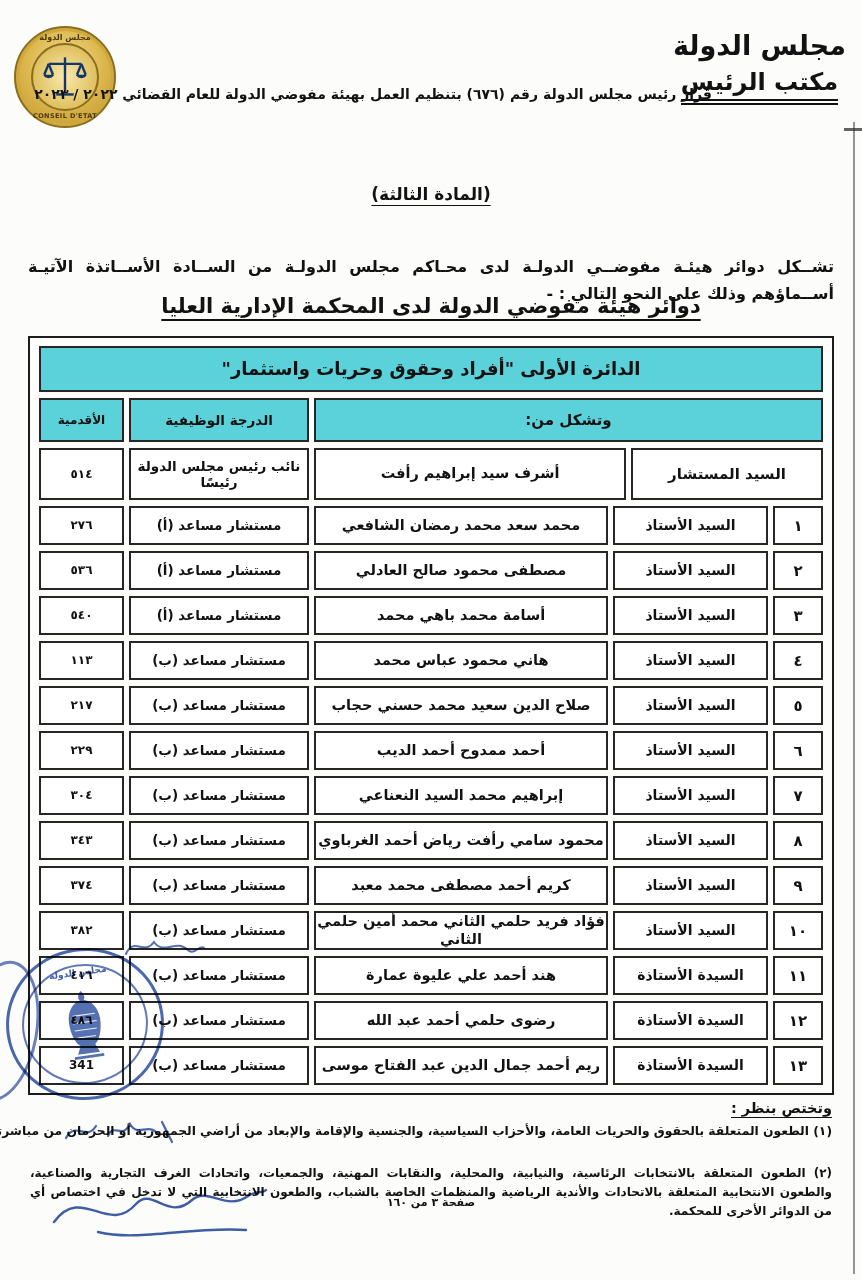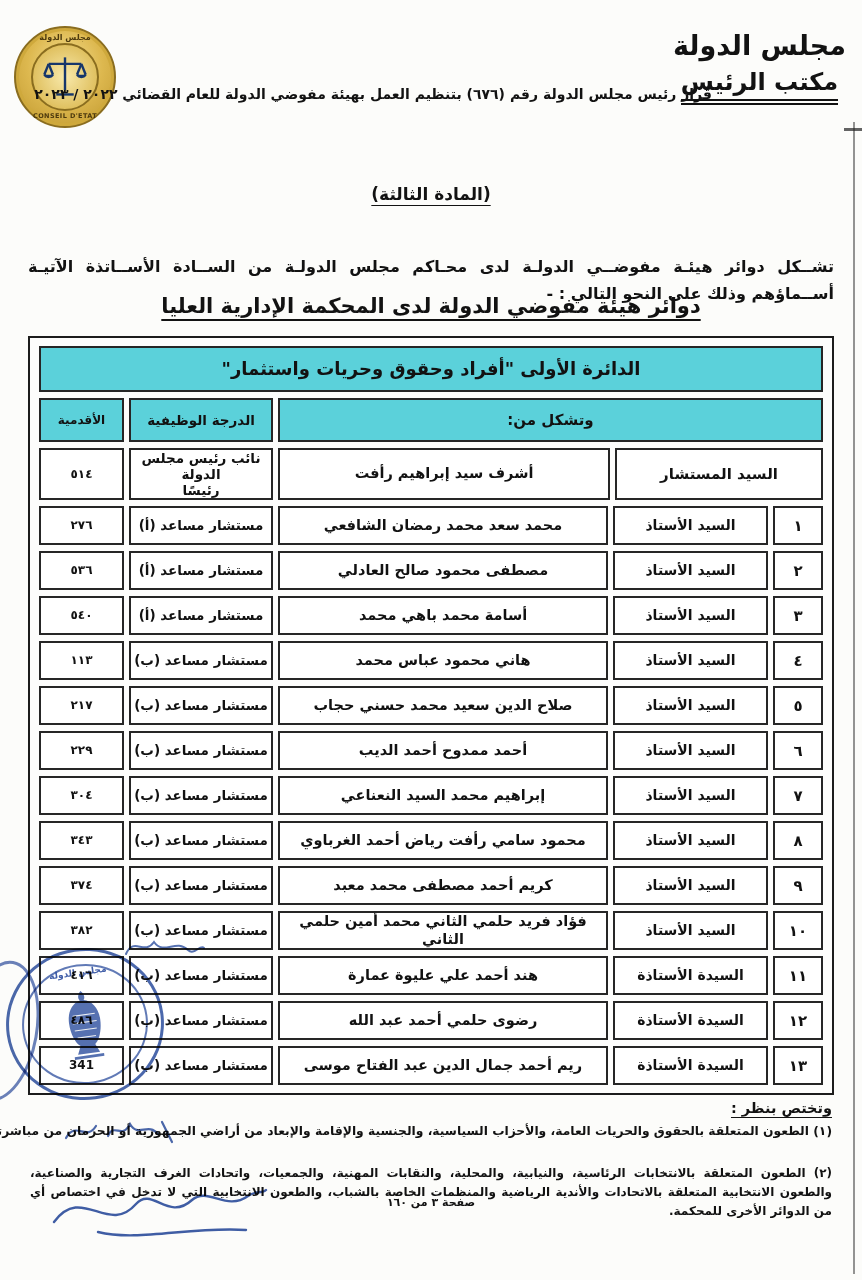--- a/index.html
+++ b/index.html
@@ -47,24 +47,24 @@
   .cell { border:2px solid #262626; background:#fff; display:flex; align-items:center; justify-content:center;
     font-weight:bold; text-align:center; font-size:14.5px; line-height:1.2; overflow:hidden; }
   .cyan { background:#5bd1da; }
   .row-circuit { height:46px; }
   .row-circuit .cell { width:100%; font-size:18px; }
   .row-headers { height:44px; }
   .row-chief { height:52px; }
   .c-no { width:50px; font-size:15px; }
   .c-title { width:155px; font-size:14px; }
   .c-name { flex:1; font-size:14.5px; }
-  .c-grade { width:144px; font-size:13.5px; }
+  .c-grade { width:180px; font-size:13.5px; }
   .c-sen { width:85px; font-size:12px; }
   .c-composed { flex:1; font-size:15px; }
-  .c-chiefttl { width:208px; font-size:15px; }
+  .c-chiefttl { width:192px; font-size:15px; }
   .pre { white-space:pre-line; }
 
   
   .jurisdiction { position:absolute; top:1100px; right:30px; font-size:14.5px; font-weight:bold; }
   .jurisdiction span { text-decoration:underline; text-underline-offset:4px; }
   .fn1 { position:absolute; top:1124px; right:30px; left:30px; font-size:12.3px; font-weight:bold; text-align:right; white-space:nowrap; }
   .fn2 { position:absolute; top:1144px; right:30px; left:30px; font-size:12px; font-weight:bold; text-align:justify; line-height:1.6;margin-top:20px; }
   .pageno { position:absolute; top:1196px; width:100%; text-align:center; font-size:11px; font-weight:bold; }
 
   

